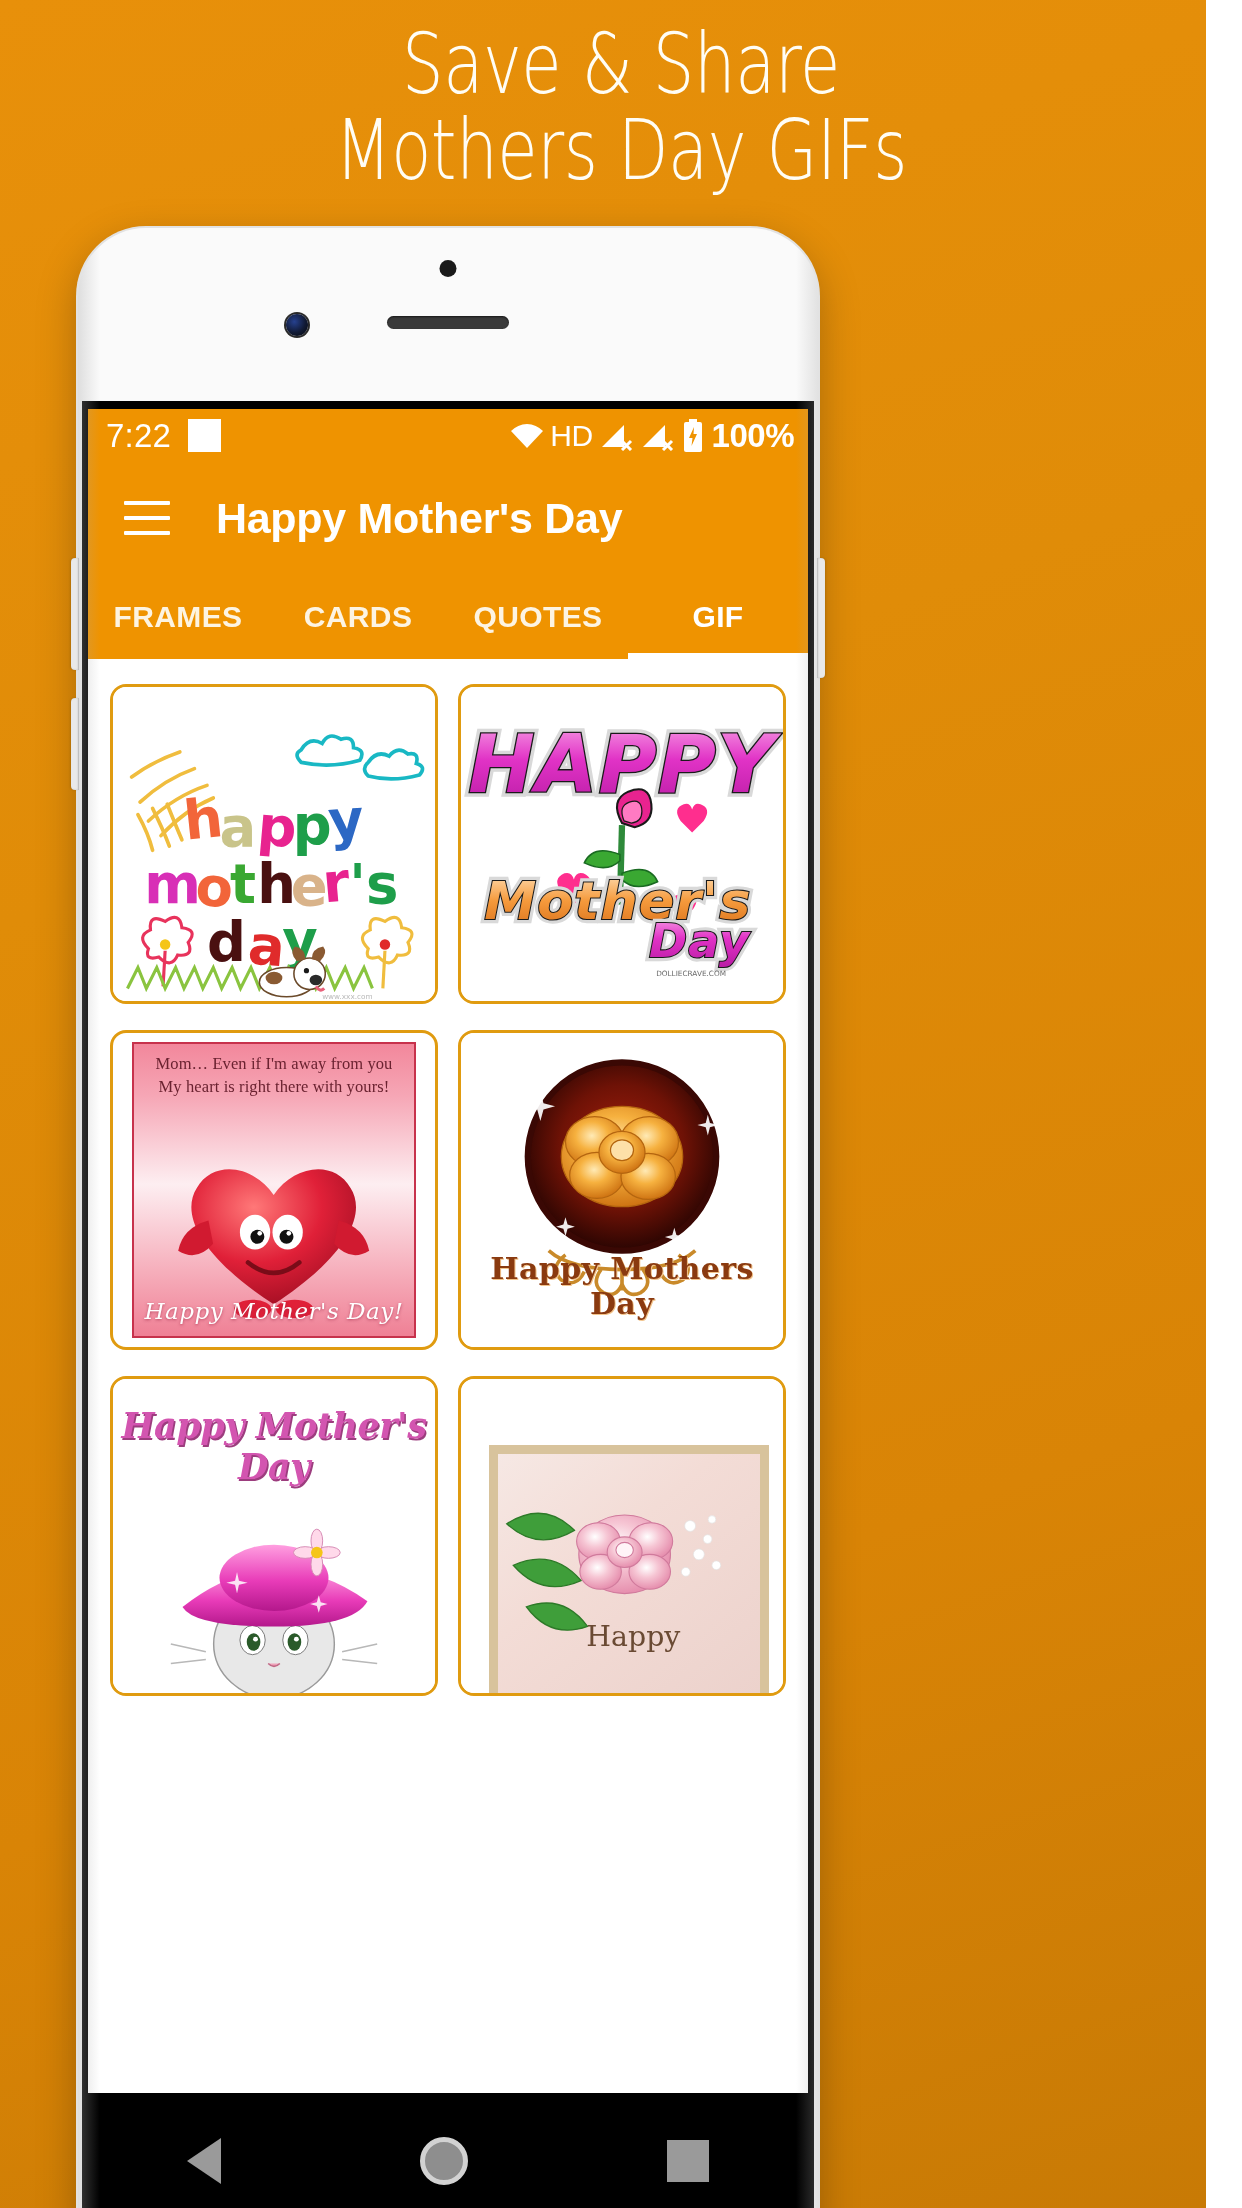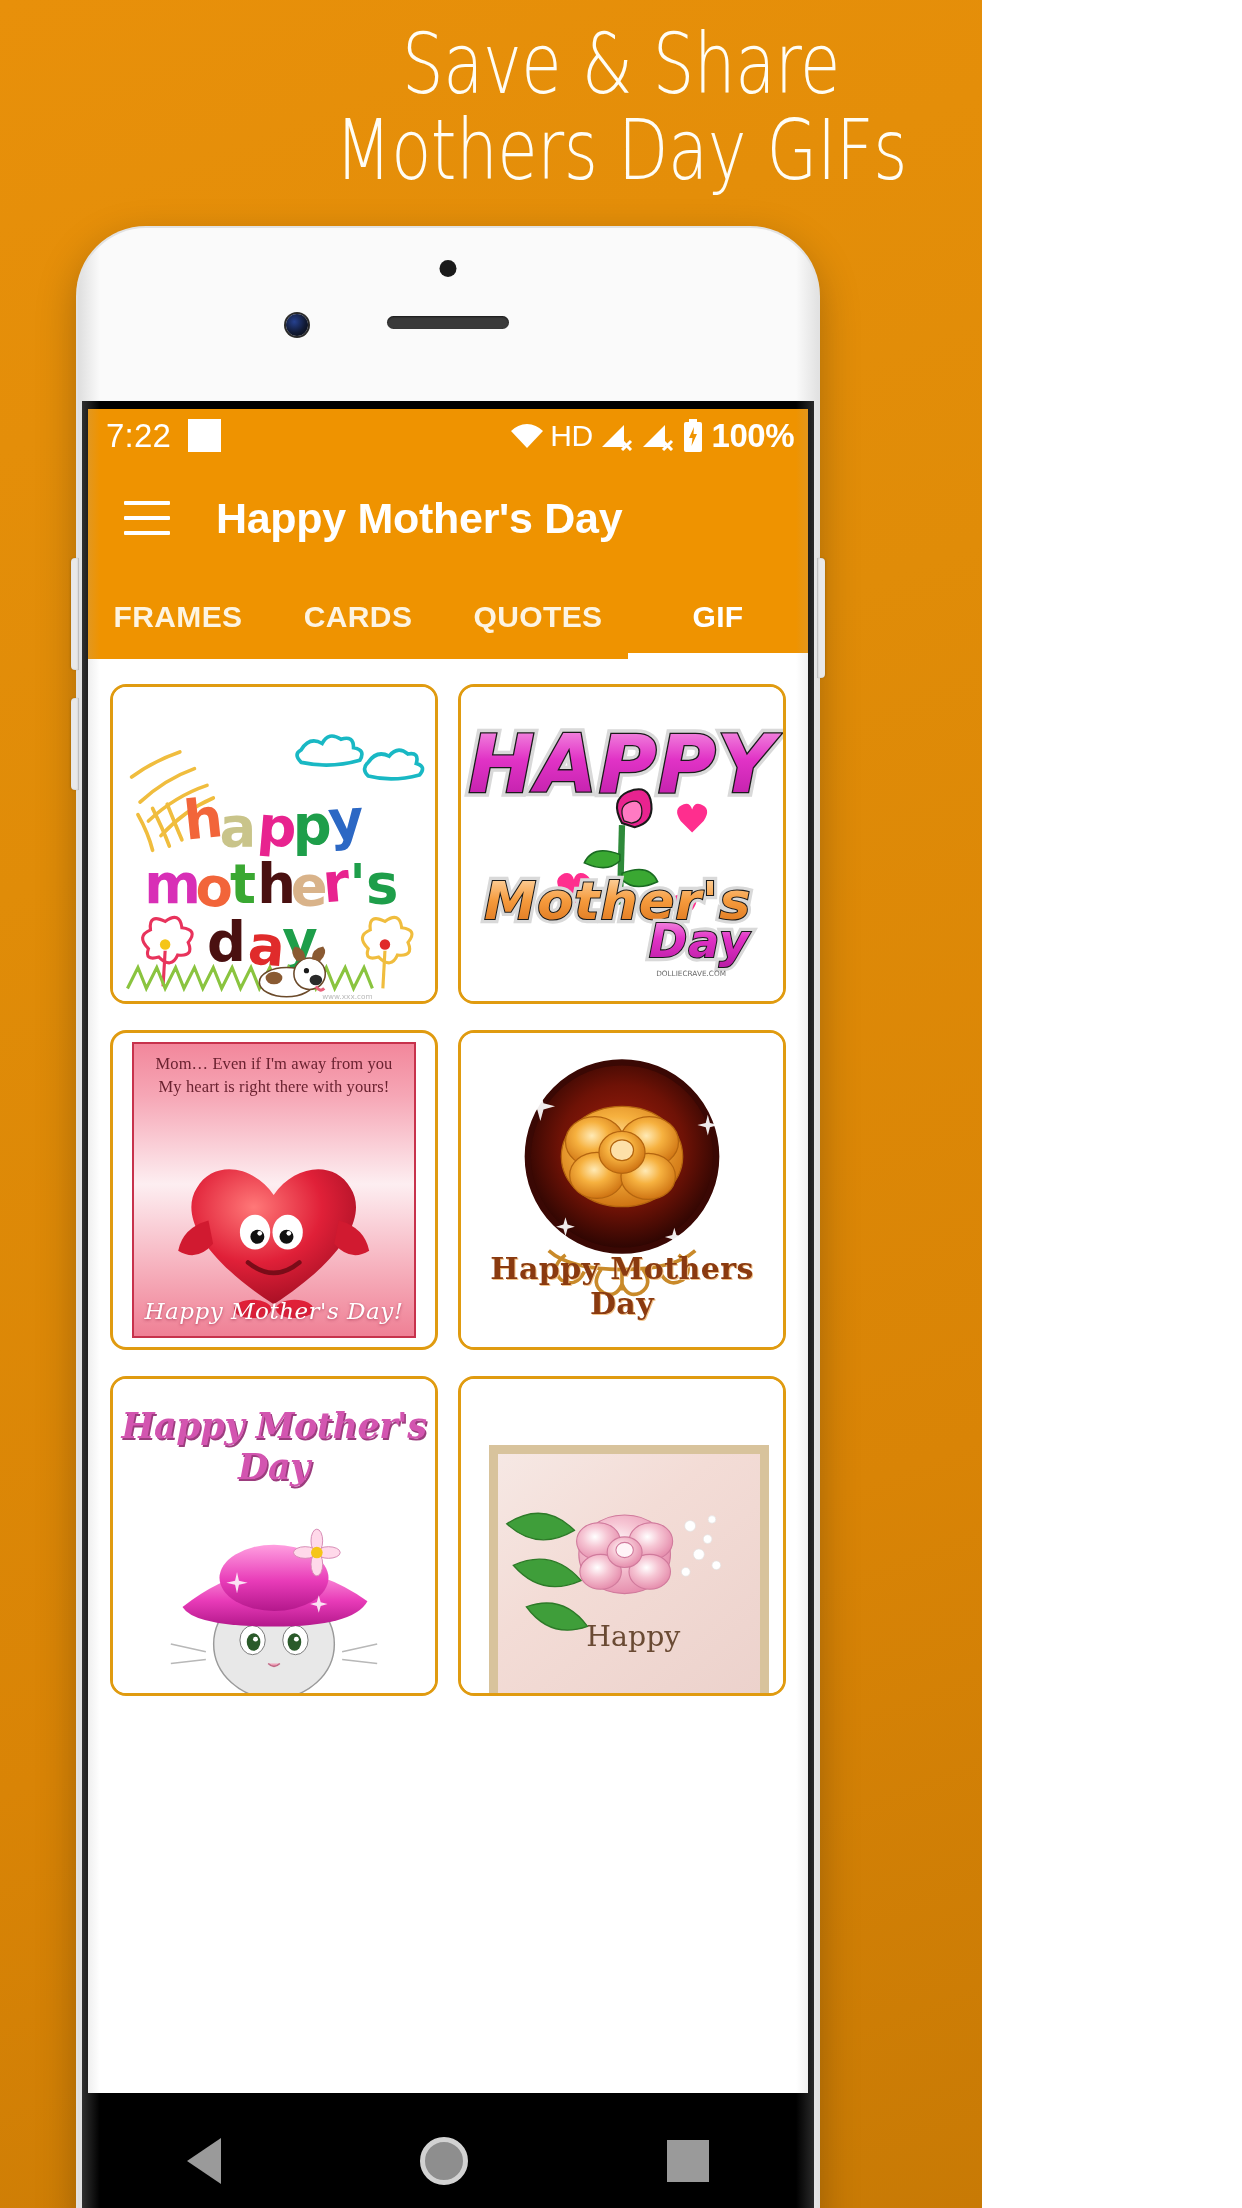--- a/index.html
+++ b/index.html
@@ -6,21 +6,21 @@
 
   html, body {
     width: 1242px;
     height: 2208px;
     overflow: hidden;
     font-family: "Liberation Sans", sans-serif;
   }
 
   #page {
     position: relative;
-    width: 982px;
+    width: 1206px;
     height: 2208px;
     background: linear-gradient(160deg, #e8900a 0%, #e08c08 35%, #d98406 70%, #c87a05 100%);
     overflow: hidden;
   }
 
   
   .promo {
     position: absolute;
     top: 22px;
     left: 0;

